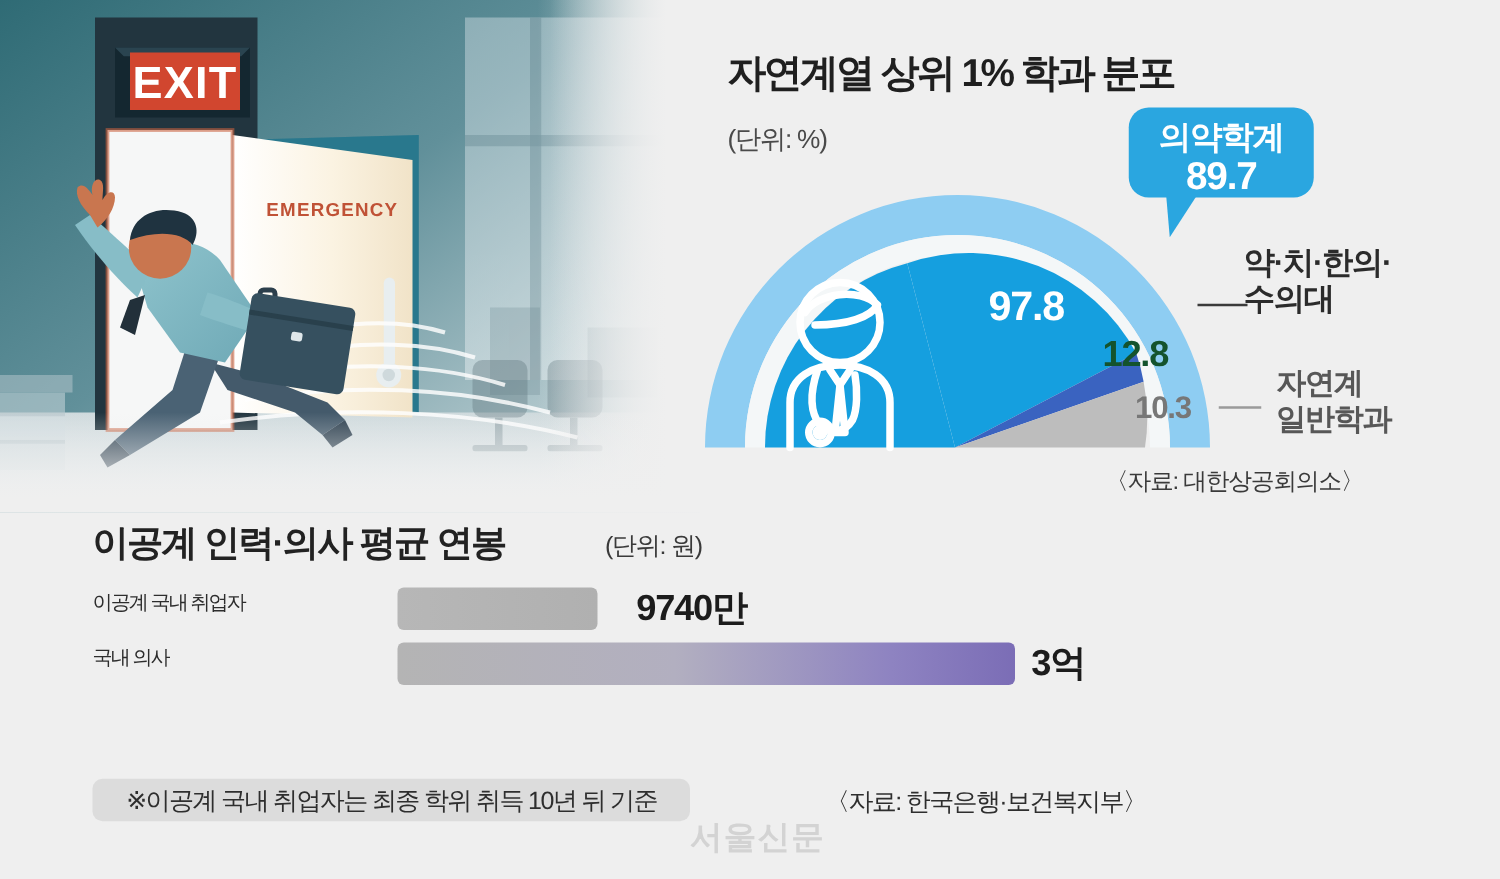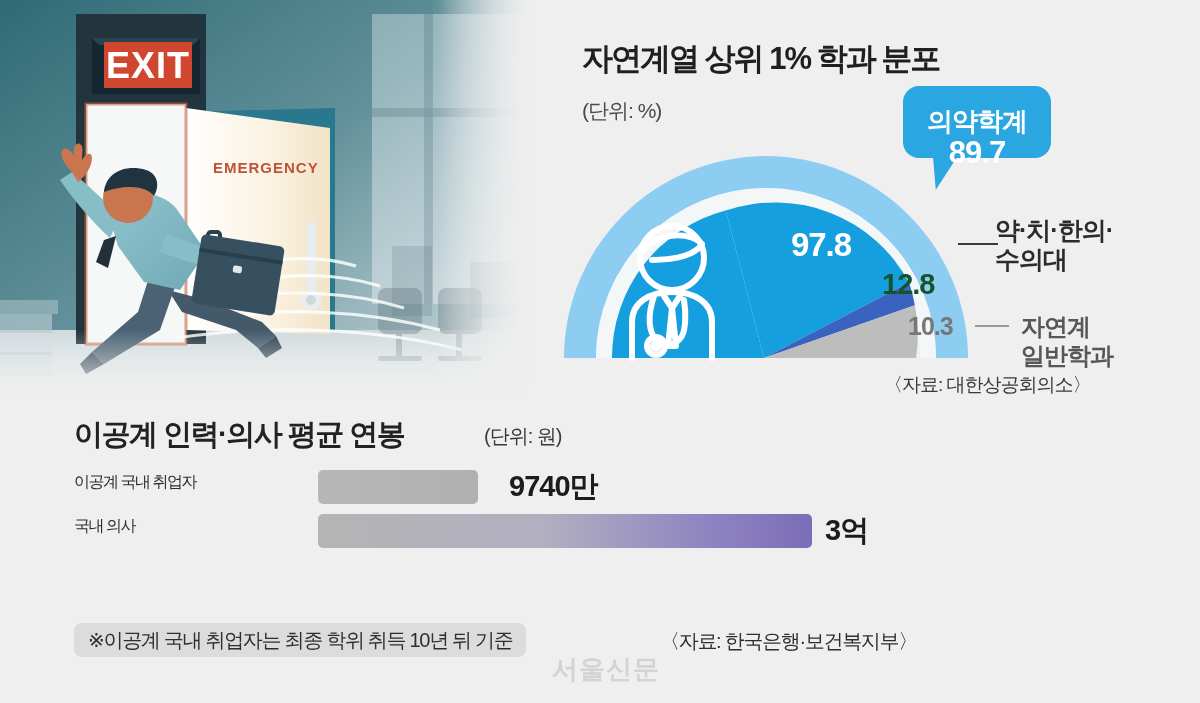--- a/index.html
+++ b/index.html
@@ -15,44 +15,44 @@
   .illo{position:absolute;left:0;top:0;width:560px;height:410px;overflow:hidden;}
   .illo-fade{position:absolute;right:0;top:0;width:120px;height:410px;
     background:linear-gradient(to right,rgba(239,239,239,0),#efefef 78%);z-index:40;}
   .illo-bottomfade{position:absolute;left:0;bottom:0;width:560px;height:80px;
     background:linear-gradient(to bottom,rgba(239,239,239,0),#efefef 88%);z-index:40;}
 
   
   .pie-wrap{position:absolute;left:556px;top:150px;width:420px;height:215px;}
   .callout{position:absolute;left:903px;top:86px;width:148px;height:72px;background:#2aa6e0;
     border-radius:16px;color:#fff;text-align:center;z-index:30;}
-  .callout .c1{font-size:26px;font-weight:bold;letter-spacing:-1px;line-height:30px;padding-top:20px;}
+  .callout .c1{font-size:26px;font-weight:bold;letter-spacing:-1px;line-height:30px;padding-top:8px;}
   .callout .c2{font-size:31px;font-weight:bold;letter-spacing:-1px;line-height:34px;}
   .callout-tail{position:absolute;left:932px;top:153px;width:0;height:0;z-index:29;
     border-left:13px solid transparent;border-right:13px solid transparent;border-top:38px solid #2aa6e0;
     transform:rotate(14deg);transform-origin:top center;}
 
   .lead-line{position:absolute;background:#3b3b3b;height:2px;z-index:25;}
   .lead-line.gray{background:#9a9a9a;}
 
-  .lbl-right{position:absolute;z-index:26;font-weight:bold;letter-spacing:-1px;color:#2b2b2b;line-height:29px;margin-top:20px;}
+  .lbl-right{position:absolute;z-index:26;font-weight:bold;letter-spacing:-1px;color:#2b2b2b;line-height:29px;}
   .lbl-right.soft{color:#666;font-weight:bold;}
   .src{position:absolute;color:#3a3a3a;font-size:19px;letter-spacing:-1px;white-space:nowrap;}
 
   
   .bar-title{position:absolute;left:74px;top:415px;font-size:29px;font-weight:bold;color:#222;letter-spacing:-1.5px;}
   .bar-unit{position:absolute;left:484px;top:423px;font-size:20px;color:#3a3a3a;letter-spacing:-1px;}
   .rows{position:absolute;left:0;top:470px;width:1200px;}
   .row{position:relative;height:38px;margin-bottom:6px;}
   .row-label{position:absolute;left:74px;top:2px;font-size:16px;color:#2d2d2d;letter-spacing:-1.5px;white-space:nowrap;}
   .bar{position:absolute;left:318px;top:0;height:34px;border-radius:5px;}
   .bar-val{position:absolute;top:-3px;font-size:29px;font-weight:bold;color:#1c1c1c;letter-spacing:-1px;white-space:nowrap;}
 
   .footnote{position:absolute;left:74px;top:623px;height:34px;background:#dcdcdc;border-radius:8px;
-    display:flex;align-items:center;padding:0 14px;font-size:20px;color:#2e2e2e;letter-spacing:-1.3px;white-space:nowrap;}
+    display:flex;align-items:center;padding:0 27px;font-size:20px;color:#2e2e2e;letter-spacing:-1.3px;white-space:nowrap;}
   .foot-src{position:absolute;left:660px;top:628px;font-size:20px;color:#2e2e2e;letter-spacing:-1.3px;white-space:nowrap;}
   .watermark{position:absolute;left:552px;top:652px;font-size:26px;color:#cfcfcf;letter-spacing:1px;
     font-weight:bold;opacity:.85;}
 </style>
 </head>
 <body>
 
 <div id="page">
 
   <div class="illo">

